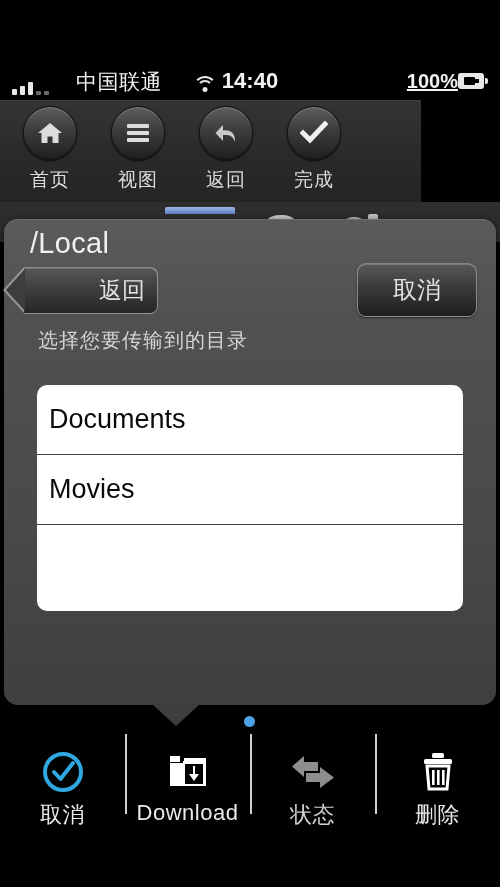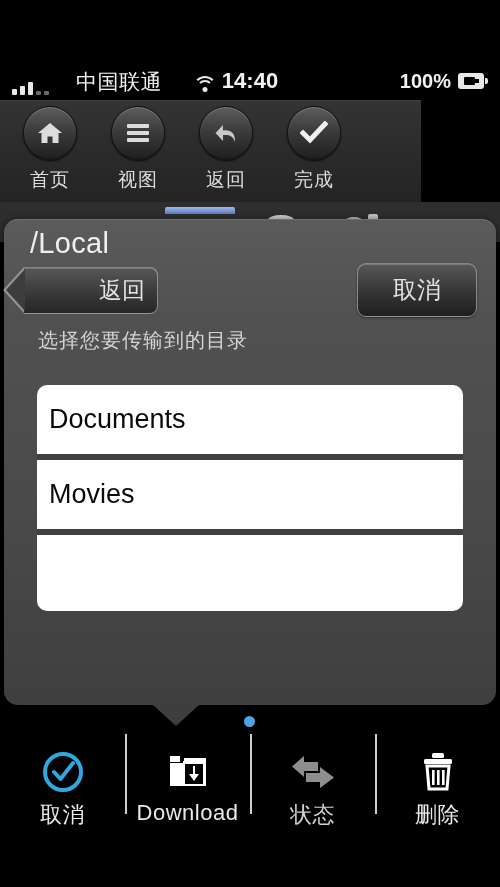--- a/index.html
+++ b/index.html
@@ -49,21 +49,21 @@
   .wifi span.c {
     width: 5px; height: 5px; top: 11px; border: none;
     background: #e8e8e8; border-radius: 50%;
   }
   .sb-time {
     position: absolute; left: 0; right: 0; text-align: center;
     font-size: 22px; font-weight: bold; letter-spacing: 0px;
   }
   .sb-right {
     margin-left: auto; padding-right: 12px;
-    display: flex; align-items: center; gap: 7px;
+    display: flex; align-items: center;  text-decoration: underline;
   }
   .batt-pct { font-size: 20px; font-weight: bold; }
   .battery { position: relative; width: 30px; height: 16px; }
   .battery .body {
     position: absolute; left: 0; top: 0; width: 26px; height: 16px;
     background: #e8e8e8; border-radius: 3px;
   }
   .battery .nub {
     position: absolute; right: 0; top: 5px; width: 3px; height: 6px;
     background: #e8e8e8; border-radius: 0 2px 2px 0;
@@ -182,21 +182,21 @@
 
   .list {
     position: absolute; left: 33px; top: 166px;
     width: 426px; height: 226px;
     background: #fff; border-radius: 10px;
     overflow: hidden;
   }
   .list-row {
     height: 69px; display: flex; align-items: center;
     padding-left: 12px;
-    border-bottom: 6px solid #404040;
+    border-bottom: 1px solid #404040;
     color: #0a0a0a; font-size: 27px;
   }
   .list-row.empty { border-bottom: none; height: 19px; }
 
   
   .page-dot {
     position: absolute; left: 244px; top: 716px;
     width: 11px; height: 11px; border-radius: 50%;
     background: #4ca3e8;
   }

